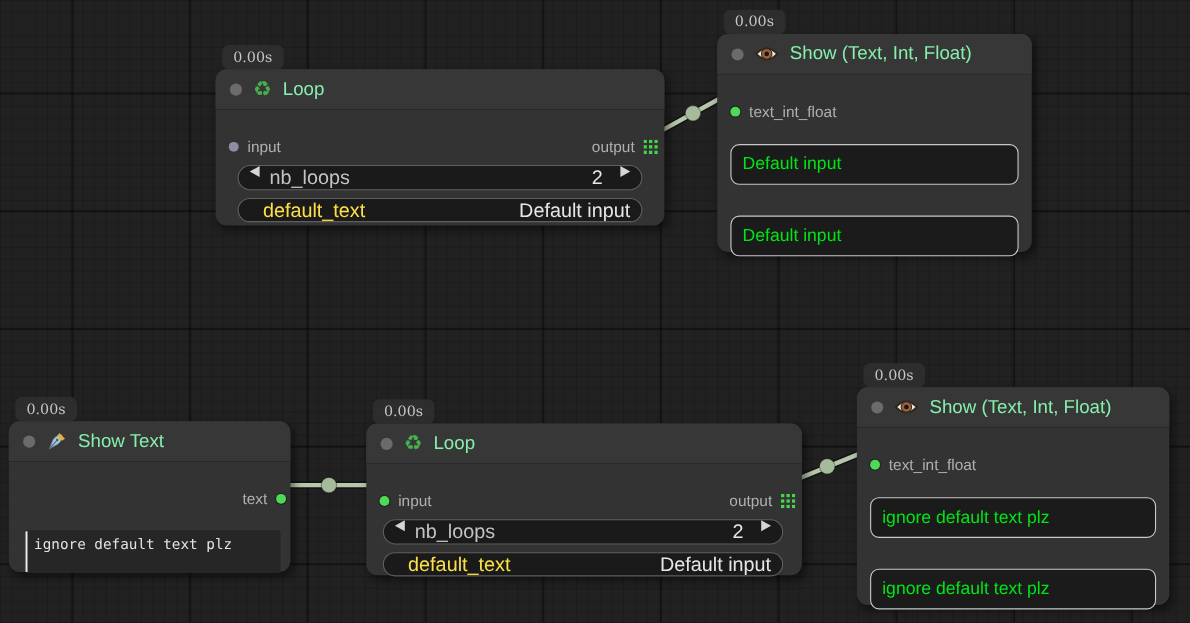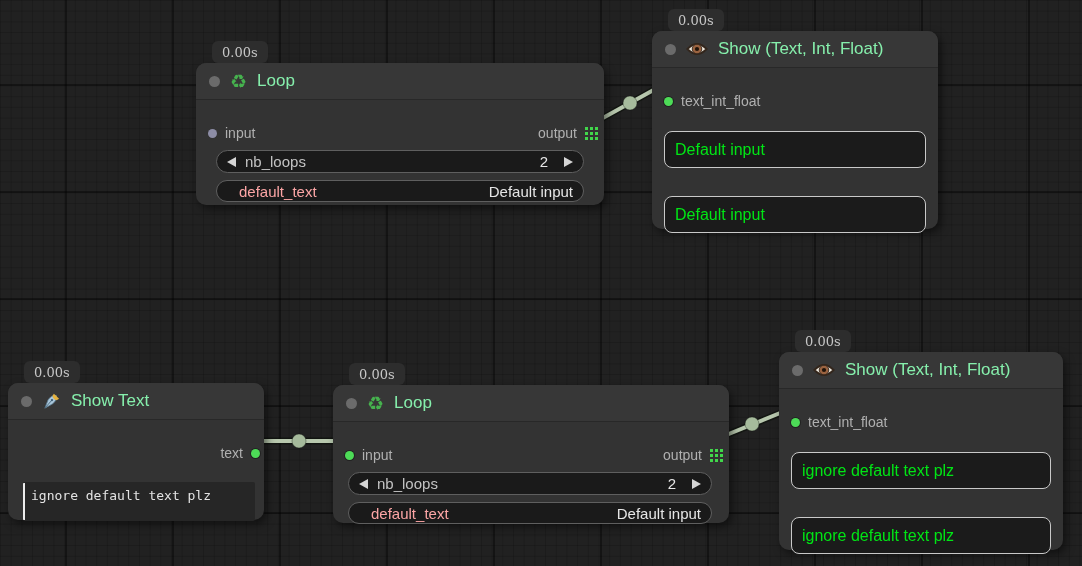--- a/index.html
+++ b/index.html
@@ -20,47 +20,47 @@
     background-size:107px 107px,107px 107px,10.7px 10.7px,10.7px 10.7px;
     background-position:-42px -23px,-42px -23px,0 0,0 0;
   }
   .wires{position:absolute;left:0;top:0;z-index:1;}
   .wire-under{stroke:rgba(10,14,8,0.55);stroke-width:7;fill:none;stroke-linecap:round;}
   .wire{stroke:var(--wire);stroke-width:4;fill:none;stroke-linecap:round;}
   .wire-dot{fill:var(--wire-dot);stroke:rgba(10,14,8,0.35);stroke-width:1;}
 
   .node{position:absolute;z-index:2;background:var(--node-body);border-radius:10px;
         box-shadow:3px 4px 9px rgba(0,0,0,0.5);box-sizing:border-box;}
-  .badge{position:absolute;top:-22px;left:16px;height:22px;background:#2d2d2d;border-radius:6px 6px 6px 6px;
+  .badge{position:absolute;top:-22px;left:6px;height:22px;background:#2d2d2d;border-radius:6px 6px 6px 6px;
          padding:0 10px;display:flex;align-items:center;
          font-family:"DejaVu Serif",serif;font-size:13px;color:#c6c6c6;}
   .titlebar{height:37px;background:var(--node-title);border-radius:10px 10px 0 0;
             border-bottom:1px solid #282828;display:flex;align-items:center;gap:10px;
             padding:0 13px;box-sizing:border-box;}
   .collapse-dot{width:11px;height:11px;border-radius:50%;background:#6b6b6b;flex:0 0 auto;}
   .title-icon{display:flex;align-items:center;flex:0 0 auto;}
   .recycle-glyph{font-size:19px;line-height:1;color:#46b24e;font-family:"DejaVu Sans",sans-serif;}
   .title-text{font-size:17px;color:#86efac;white-space:nowrap;}
 
   .slot-row{display:flex;align-items:center;margin-top:24px;height:18px;padding:0 6px 0 12px;}
   .slot{display:flex;align-items:center;gap:8px;}
   .slot.out{margin-left:auto;}
   .dot{width:9px;height:9px;border-radius:50%;flex:0 0 auto;}
   .dot.green{background:var(--slot-connected);box-shadow:0 0 0 1px rgba(0,0,0,0.35);}
   .dot.gray{background:var(--slot-unconnected);}
   .slot-label{font-size:14px;color:#b0b0b0;white-space:nowrap;}
   .grid-icon{display:block;}
 
   .widget{height:23px;margin:8px 20px 0;border:1px solid #5f5f5f;border-radius:12px;
-          background:var(--widget-bg);display:flex;align-items:center;padding:0 10px;
-          box-sizing:border-box;font-size:15px;}
+          background:var(--widget-bg);display:flex;align-items:flex-start;padding:0 10px;
+          box-sizing:border-box;font-size:18px;}
   .widget.second{margin-top:7px;height:22px;}
   .node-loop-b .widget{margin-left:15px;margin-right:17px;}
   .w-label{color:#c3c3c3;white-space:nowrap;}
-  .w-label.dim{color:#fca5a5;margin-left:12px;}
+  .w-label.dim{color:#fde047;margin-left:12px;}
   .w-value{margin-left:auto;color:#e6e6e6;white-space:nowrap;}
   .number .w-value{margin-right:16px;}
   .arrow{width:0;height:0;border-top:5.5px solid transparent;border-bottom:5.5px solid transparent;flex:0 0 auto;}
   .arrow.left{border-right:9px solid #d5d5d5;margin-right:9px;}
   .arrow.right{border-left:9px solid #d5d5d5;}
 
   .show-box{margin:0 12px;border:1px solid #c9c9c9;border-radius:8px;background:#1b1b1b;
             height:37px;display:flex;align-items:center;padding:0 10px;font-size:16px;
             color:var(--value-green);box-sizing:border-box;white-space:nowrap;overflow:hidden;}
   .show-box.first{margin-top:21px;}

